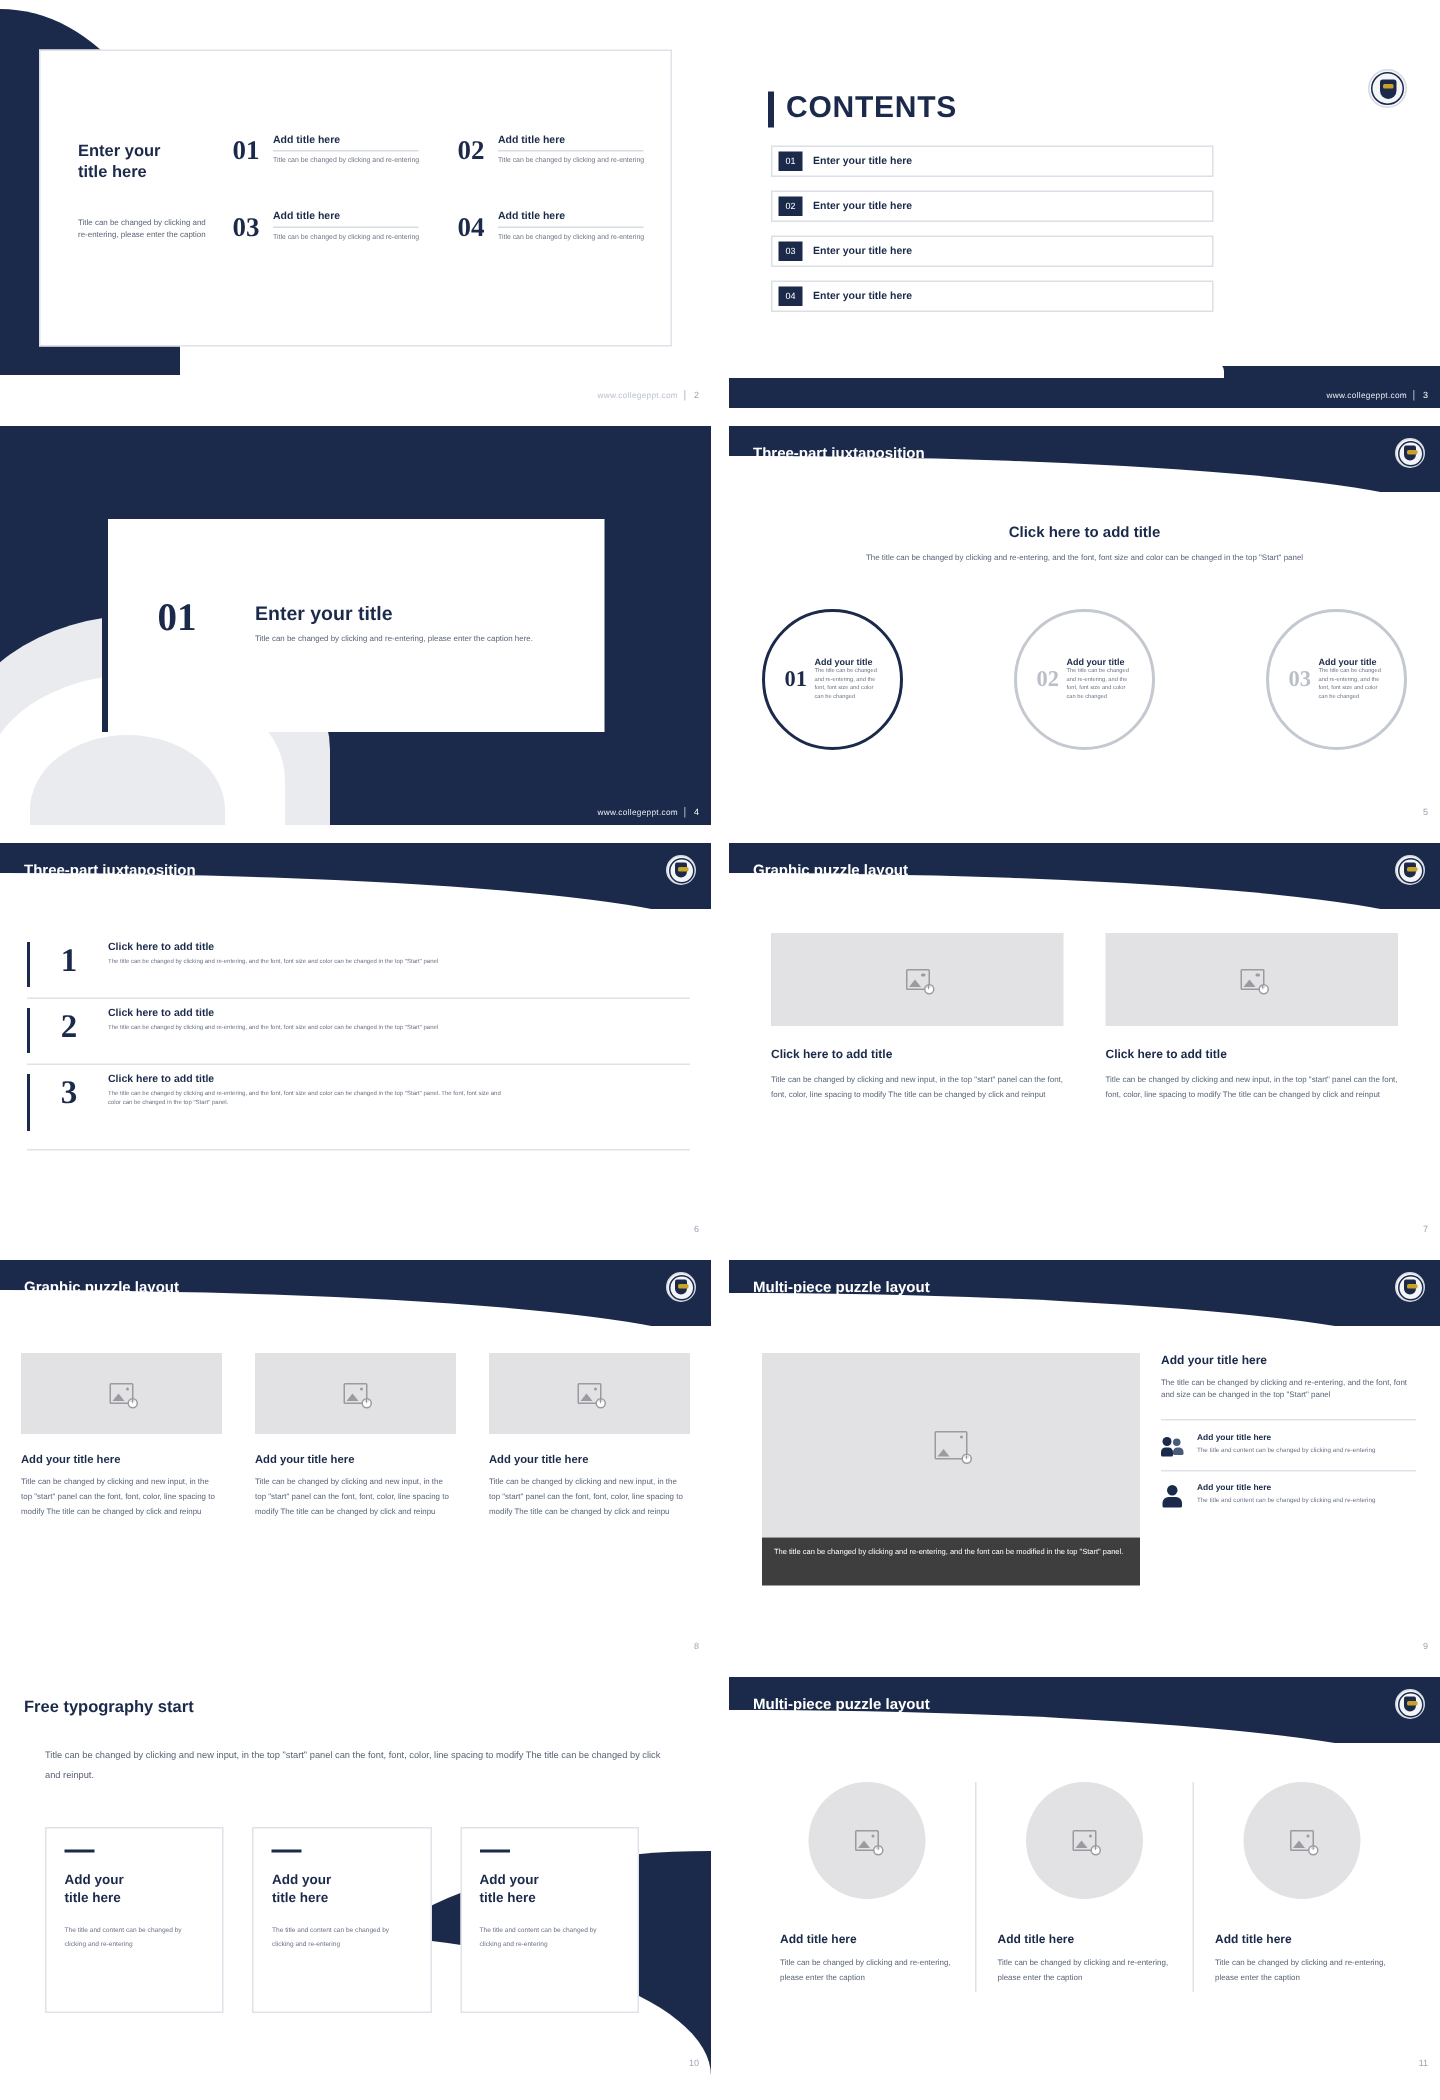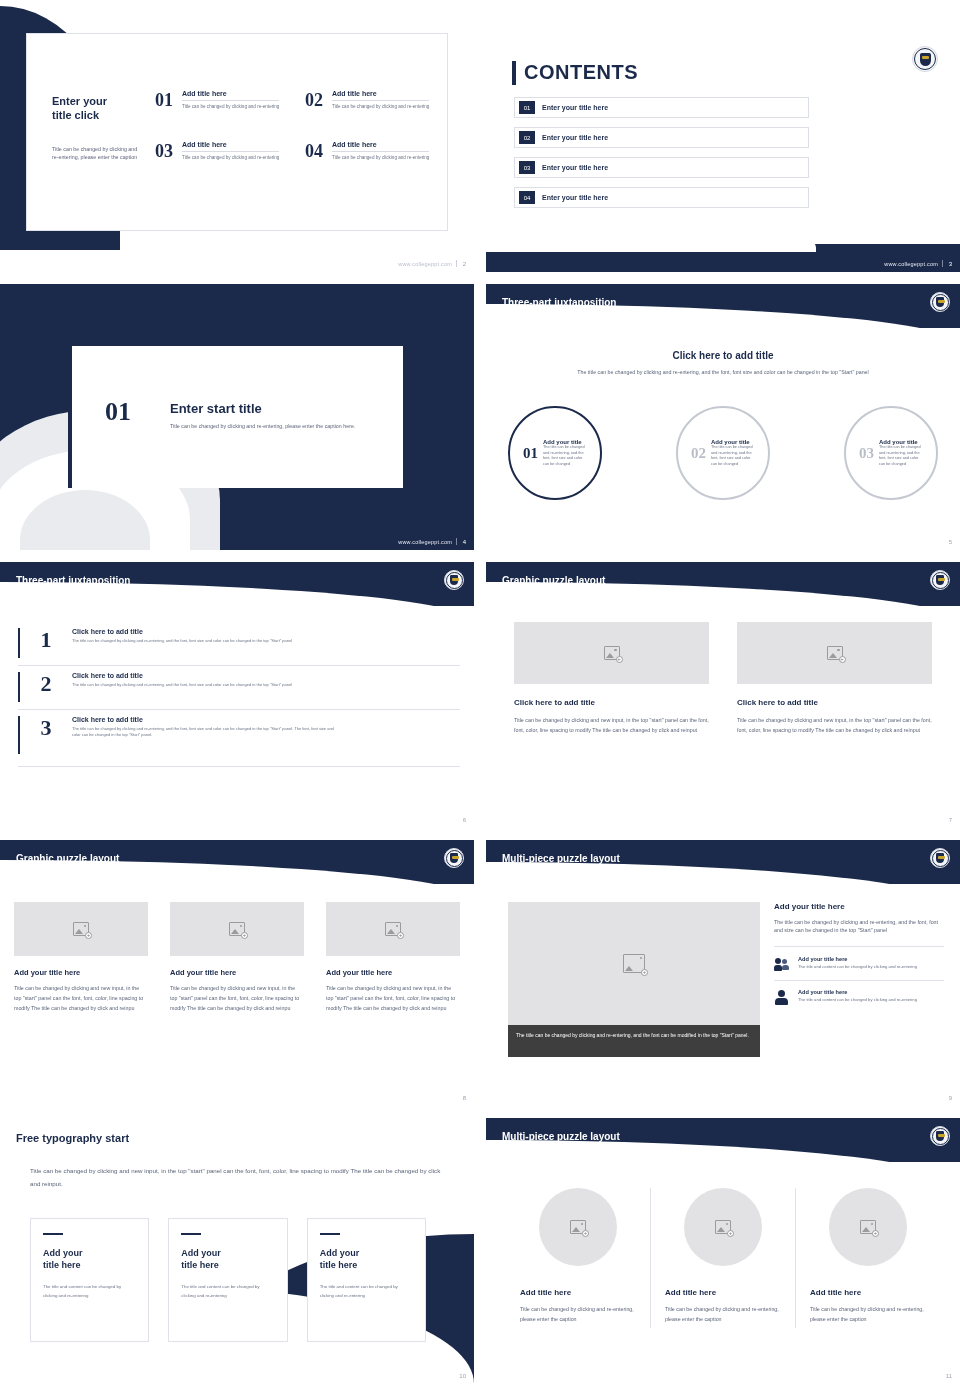--- a/index.html
+++ b/index.html
@@ -122,21 +122,21 @@
 
 <div class="grid">
 
   <div class="slide">
     <div style="position:absolute;left:0;top:0;width:120px;height:266px;background:#1b2a4a;border-top-right-radius:100% 60%;"></div>
     <div style="position:absolute;left:0;bottom:0;width:474px;height:22px;background:#ffffff;"></div>
     <div style="position:absolute;left:26px;top:27px;width:422px;height:198px;background:#ffffff;border:1px solid #dfe2e8;"></div>
 
     <div style="position:absolute;left:52px;top:88px;width:90px;">
       <div style="font-size:11px;font-weight:bold;line-height:1.3;white-space:pre-line;">Enter your
-title click</div>
+title here</div>
       <div class="small" style="margin-top:22px;">Title can be changed by clicking and re-entering, please enter the caption</div>
     </div>
 
     <div style="position:absolute;left:155px;top:84px;width:280px;display:grid;grid-template-columns:1fr 1fr;gap:30px 20px;">
       <div style="display:flex;gap:9px;">
         <div class="num-big" style="font-size:18px;">01</div>
         <div>
           <div style="font-size:7px;font-weight:bold;">Add title here</div>
           <div style="height:1px;background:#d8dbe2;margin:3px 0 3px 0;"></div>
           <div class="smaller">Title can be changed by clicking and re-entering</div>
@@ -213,21 +213,21 @@
   </div>
 
   <div class="slide navy">
     <div style="position:absolute;left:-30px;bottom:-40px;width:250px;height:180px;border-radius:50% 50% 0 0;background:#e9ebef;"></div>
     <div style="position:absolute;left:-10px;bottom:-40px;width:200px;height:140px;border-radius:50% 50% 0 0;background:#ffffff;"></div>
     <div style="position:absolute;left:20px;bottom:-40px;width:130px;height:100px;border-radius:50% 50% 0 0;background:#e9ebef;"></div>
 
     <div style="position:absolute;left:68px;top:62px;width:4px;height:142px;background:#1b2a4a;"></div>
     <div style="position:absolute;left:72px;top:62px;width:331px;height:142px;background:#ffffff;"></div>
     <div class="num-big" style="position:absolute;left:105px;top:113px;font-size:26px;">01</div>
-    <div style="position:absolute;left:170px;top:117px;font-size:13px;font-weight:bold;">Enter start title</div>
+    <div style="position:absolute;left:170px;top:117px;font-size:13px;font-weight:bold;">Enter your title</div>
     <div class="small" style="position:absolute;left:170px;top:138px;width:204px;">Title can be changed by clicking and re-entering, please enter the caption here.</div>
 
     <div class="wm onnavy">www.collegeppt.com</div>
     <div class="sep" style="background:#7d879b;"></div>
     <div class="pagenum onnavy">4</div>
   </div>
 
   <div class="slide">
     <div class="curve-navy-top" style="height:44px;border-bottom-right-radius:0;"></div>
     <div style="position:absolute;left:0;top:20px;width:474px;height:40px;background:#ffffff;border-top-right-radius:100% 100%;"></div>

